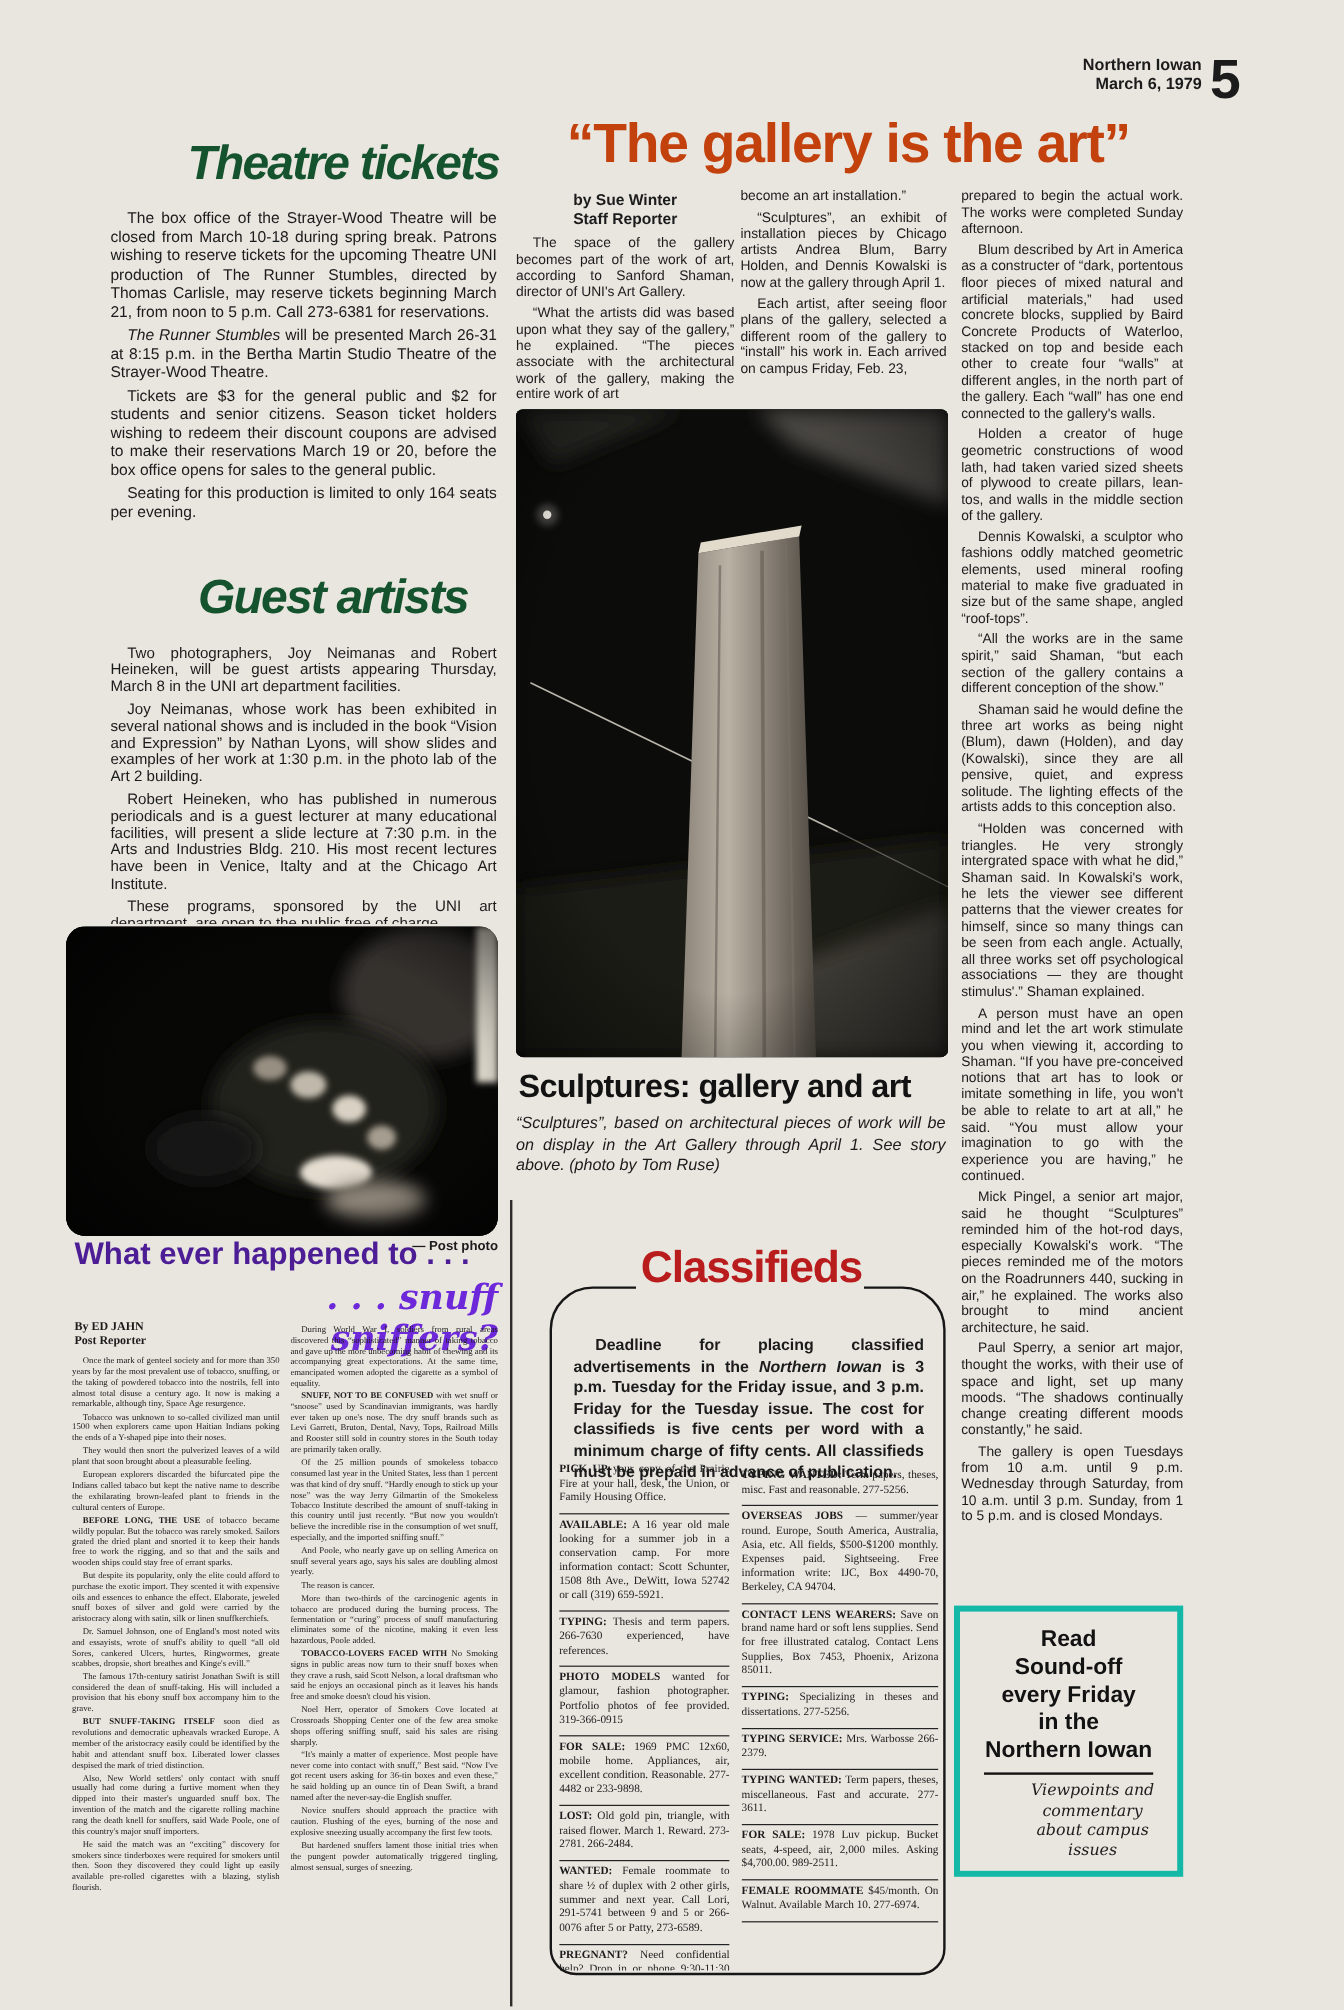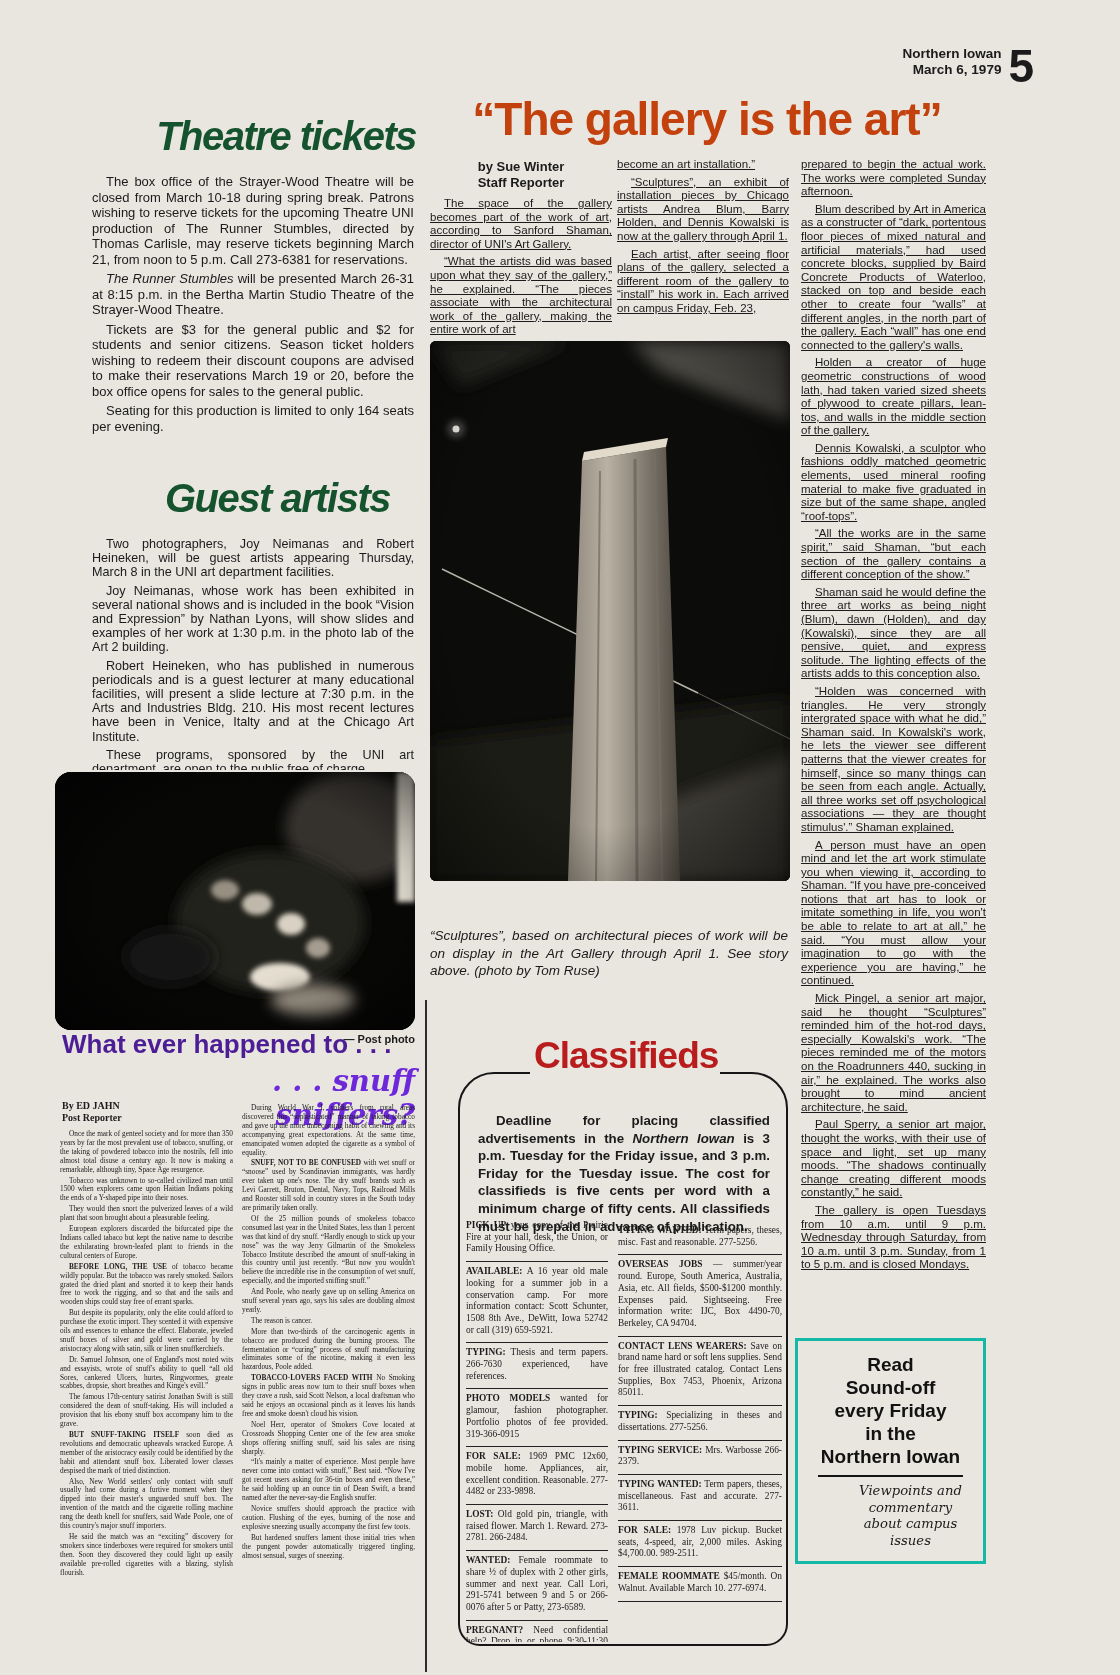--- a/index.html
+++ b/index.html
@@ -21,21 +21,21 @@
   .sc-head{left:432px;top:890px;width:360px;font-size:27px;font-weight:800;letter-spacing:-0.5px;color:#121212;}
 
   
   .bp{text-align:justify;text-indent:14px;margin-bottom:4px;}
   .noind{text-indent:0;}
   .theatre-body{left:92px;top:174px;width:322px;height:302px;overflow:hidden;font-size:13px;line-height:15.5px;}
   .guest-body{left:92px;top:537px;width:322px;height:233px;overflow:hidden;font-size:12.6px;line-height:14.2px;}
 
   .g-by{left:430px;top:159px;width:182px;text-align:center;font-weight:bold;font-size:13px;line-height:16px;}
   .gcol{font-size:11.5px;line-height:13.6px;overflow:hidden;}
-  .gcol p{margin-bottom:4px;text-decoration:underline;}
+  .gcol p{margin-bottom:4px;}
   .g-col1{left:430px;top:197px;width:182px;height:142px;}
   .g-col2{left:617px;top:158px;width:172px;height:181px;}
   .g-col3{left:801px;top:158px;width:185px;height:1176px;}
 
   
   .g-photo{left:430px;top:341px;width:360px;height:540px;background:#000;border-radius:6px;overflow:hidden;}
   .snuff-photo{left:55px;top:772px;width:360px;height:258px;background:#000;border-radius:16px;overflow:hidden;}
   .g-photo svg,.snuff-photo svg{display:block;width:100%;height:100%;}
 
   .sc-cap{left:430px;top:927px;width:358px;font-style:italic;font-size:13.5px;line-height:17.5px;text-align:justify;}
@@ -58,21 +58,21 @@
   .cl-title{left:530px;top:1035px;width:190px;text-align:center;font-size:37px;font-weight:800;letter-spacing:-1px;
             background:#e9e6e0;padding:0 4px;z-index:2;color:#b91c1c;}
   .cl-intro{left:478px;top:1112px;width:292px;font-weight:bold;font-size:13.3px;line-height:17.6px;text-align:justify;text-indent:18px;z-index:2;}
   .ads{font-family:"Liberation Serif",serif;font-size:9.4px;line-height:11.7px;overflow:hidden;}
   .ads-left{left:466px;top:1216px;width:142px;height:426px;}
   .ads-right{left:618px;top:1221px;width:164px;height:421px;}
   .ad{text-align:justify;padding:4px 0 6px;border-bottom:1.6px solid #222;}
   .ad.nb{border-bottom:none;}
 
   
-  .so-box{left:795px;top:1338px;width:191px;height:226px;border:3px solid #14b8a6;padding-top:12px;}
+  .so-box{left:795px;top:1338px;width:191px;height:226px;border:5px solid #14b8a6;padding-top:12px;}
   .so-line{font-size:19px;font-weight:800;line-height:23px;text-align:center;color:#121212;}
   .so-div{margin:7px 20px 4px;border-top:2px solid #141414;}
   .so-tag{font-family:"DejaVu Serif",serif;font-style:italic;font-size:13.2px;line-height:16.5px;text-align:center;padding:2px 14px;margin-left:40px;}
 </style>
 </head>
 <body>
 
 <div class="page">
 
   <div class="abs masthead">
@@ -158,20 +158,21 @@
       <line x1="268" y1="352" x2="360" y2="398" stroke="#d8d3c7" stroke-width="1" opacity="0.4"></line>
       <polygon points="152,120 236,106 250,540 138,540" fill="url(#plankg)"></polygon>
       <polygon points="152,120 236,106 238,97 154,111" fill="#e2dbcc"></polygon>
       <line x1="170" y1="130" x2="166" y2="540" stroke="#57514a" stroke-width="2" opacity="0.5"></line>
       <line x1="205" y1="118" x2="207" y2="540" stroke="#3f3a34" stroke-width="3" opacity="0.35"></line>
       <line x1="225" y1="112" x2="232" y2="540" stroke="#7a7367" stroke-width="2" opacity="0.5"></line>
       <rect width="360" height="540" fill="url(#vin)"></rect>
     </svg>
   </div>
 
+  <h2 class="abs sc-head">Sculptures: gallery and art</h2>
   <p class="abs sc-cap">“Sculptures”, based on architectural pieces of work will be on display in the Art Gallery through April 1. See story above. (photo by Tom Ruse)</p>
 
   <div class="abs snuff-photo">
     <svg viewBox="0 0 360 258" preserveAspectRatio="none">
       <defs>
         <radialGradient id="vin2" cx="0.55" cy="0.5" r="0.75">
           <stop offset="0.55" stop-color="#000" stop-opacity="0"></stop>
             <stop offset="1" stop-color="#000" stop-opacity="0.7"></stop>
         </radialGradient>
         <filter id="b2" x="-40%" y="-40%" width="180%" height="180%">

